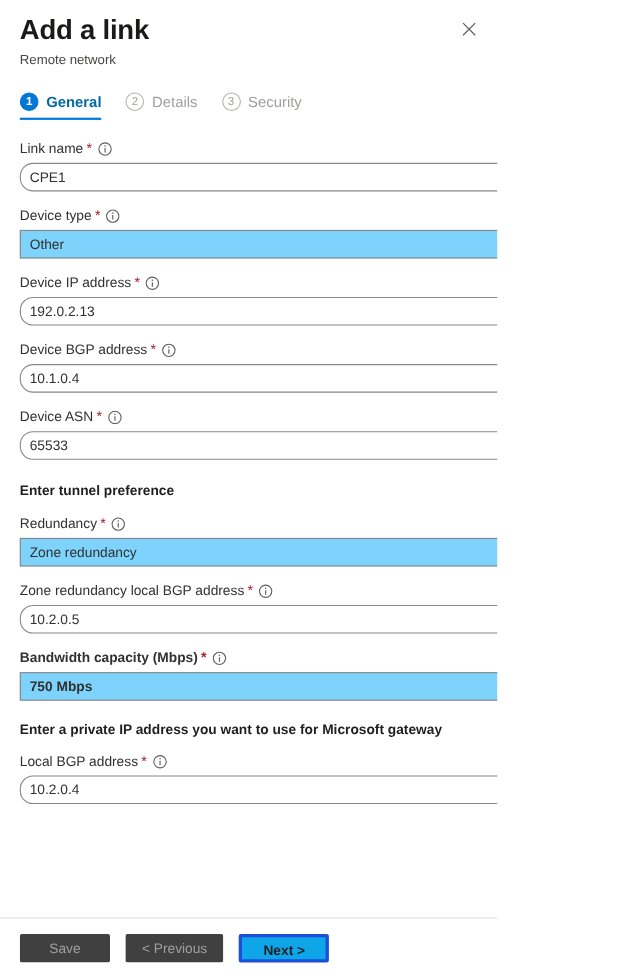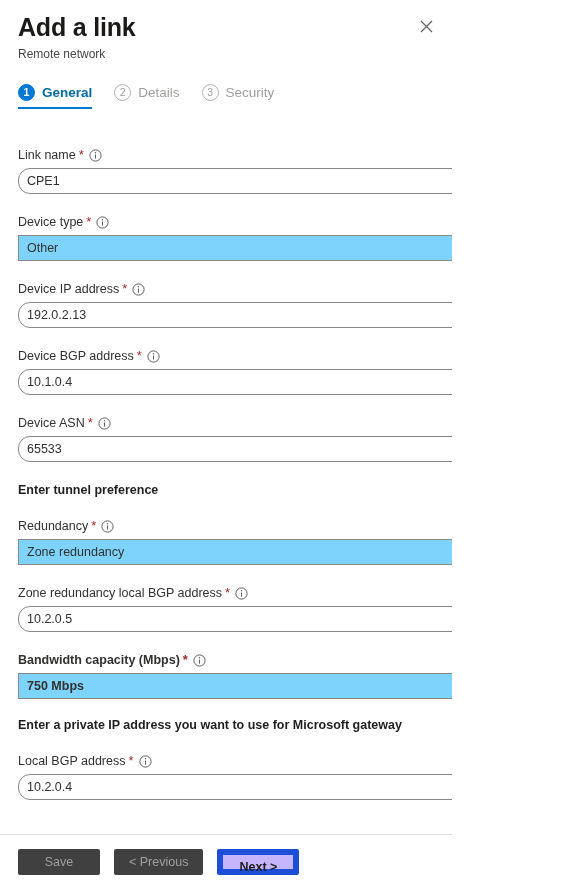--- a/index.html
+++ b/index.html
@@ -129,21 +129,20 @@
   .field.tight { margin-bottom: 13px; font-weight: bold; }
 
   .field-label {
     font-size: 12.5px;
     color: #323130;
     line-height: 16px;
     display: flex;
     align-items: center;
     margin-bottom: 5px;
     white-space: nowrap;
-    margin-top: 20px;
   }
   .req-star {
     color: #a4262c;
     margin-left: 3px;
     font-size: 13px;
     line-height: 12px;
   }
   .info-icon {
     margin-left: 5px;
     display: inline-flex;
@@ -228,23 +227,23 @@
     line-height: 24px;
     text-align: center;
     padding: 0 14px;
     border-radius: 2px;
     border: 1px solid transparent;
     background: #404040;
     color: #a19f9d;
     cursor: default;
   }
   .btn.enabled {
-    background: #c4b5fd;
+    background: #0ea5e9;
     color: #201f1e;
-    border: 6px solid #1d4ed8;
+    border: 3px solid #1d4ed8;
     font-weight: 700;
     cursor: pointer;
   }
 </style>
 </head>
 <body>
 
 <div class="panel">
 
   <div class="header">

